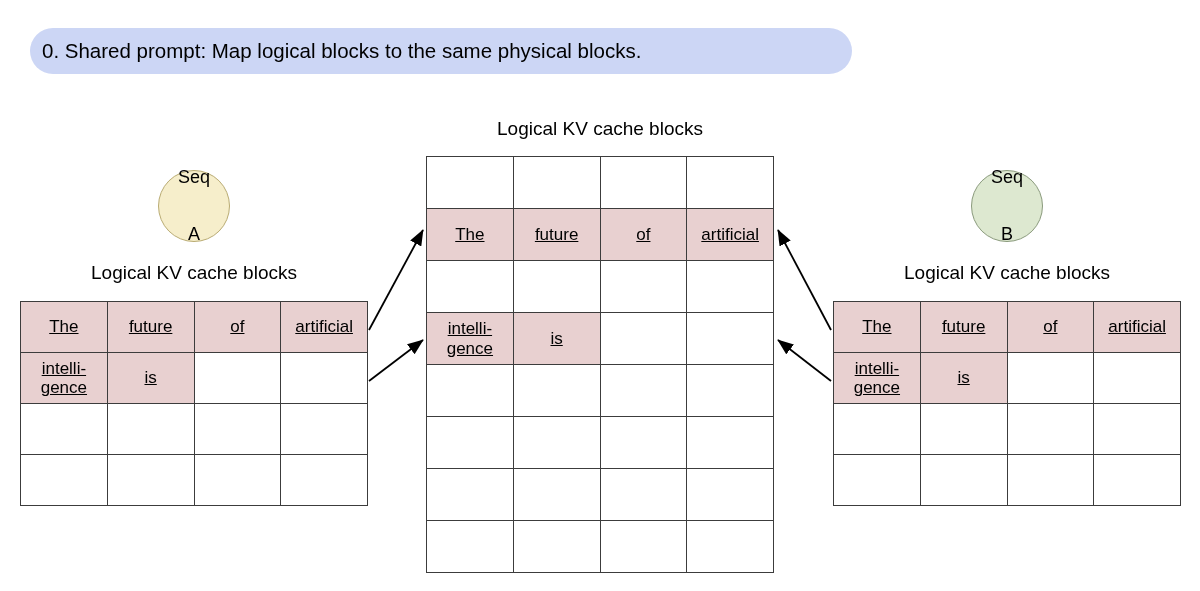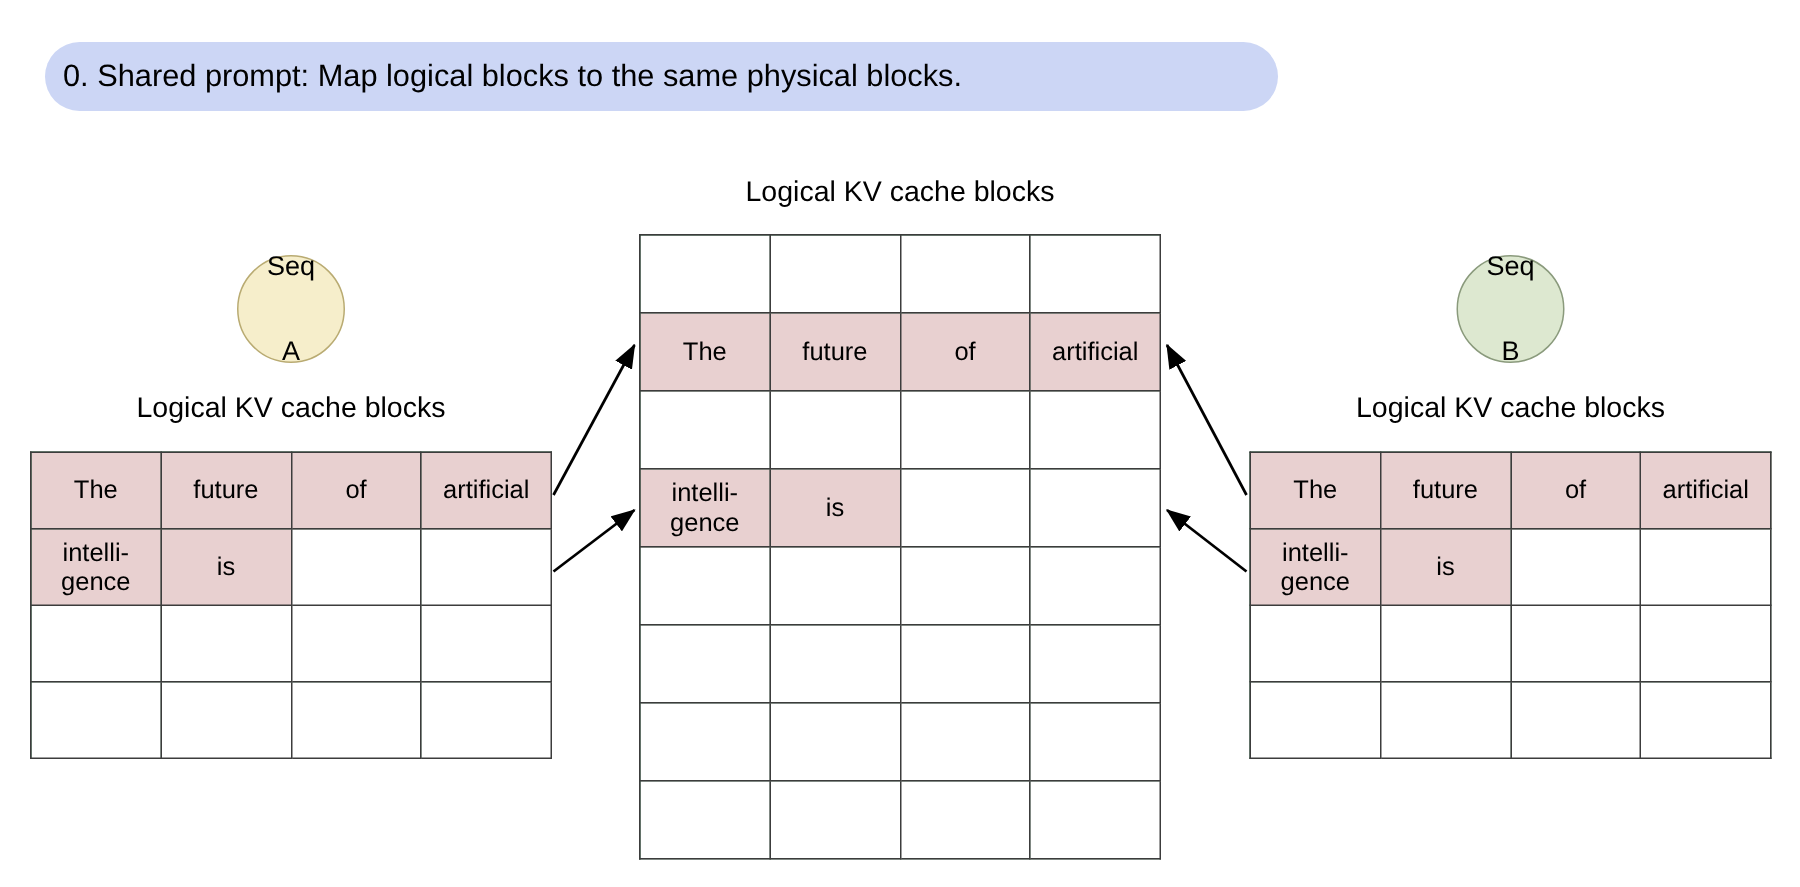--- a/index.html
+++ b/index.html
@@ -79,20 +79,21 @@
     border: 1.4px solid #8a9a7c;
   }
   .seq-circle .seq-line { display: block; }
 
   
   .block-table {
     position: absolute;
     border-collapse: collapse;
     table-layout: fixed;
     background: #14532d;
+    text-decoration: underline;
   }
   .block-table td {
     border: 1.6px solid #3c3c3c;
     text-align: center;
     vertical-align: middle;
     font-size: 17px;
     line-height: 1.12;
     color: #000;
     padding: 0;
     background: #ffffff;

